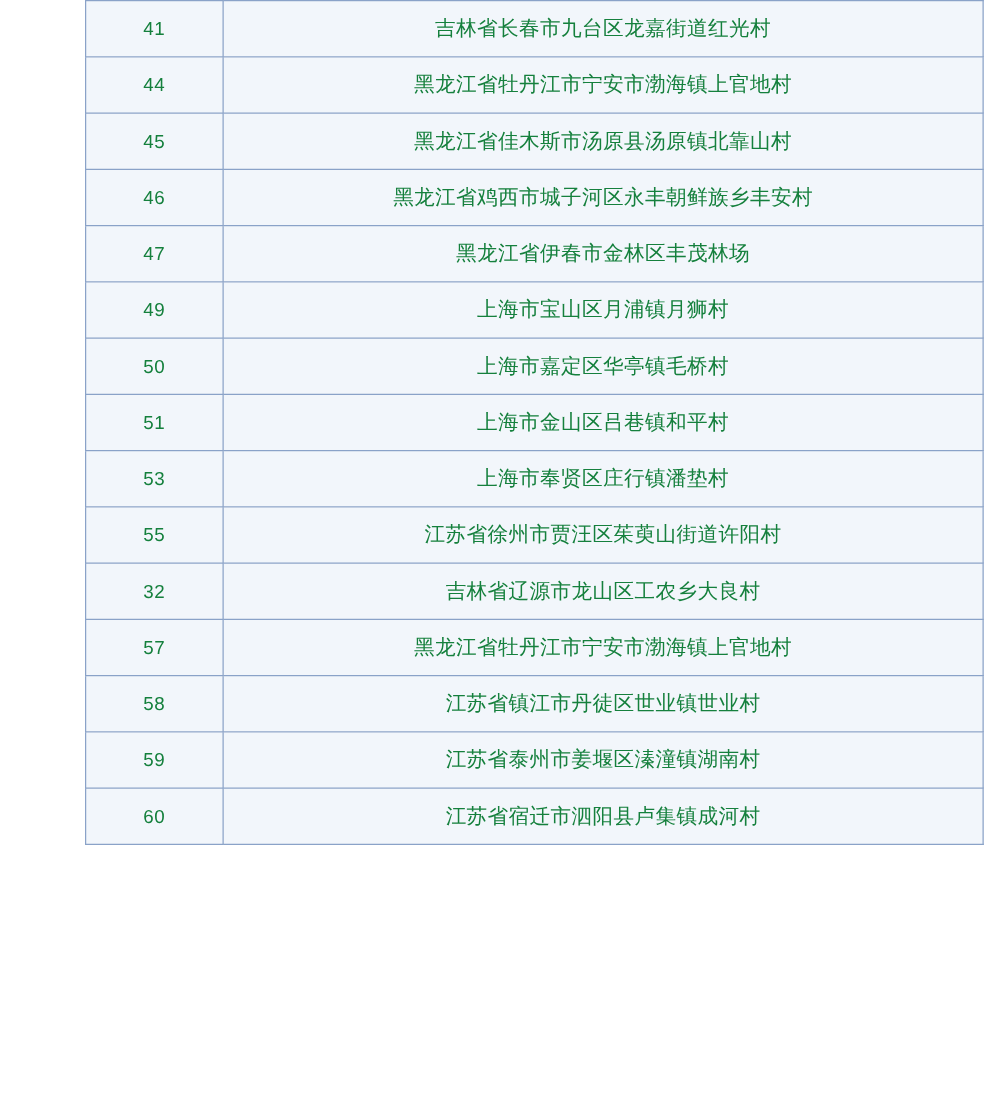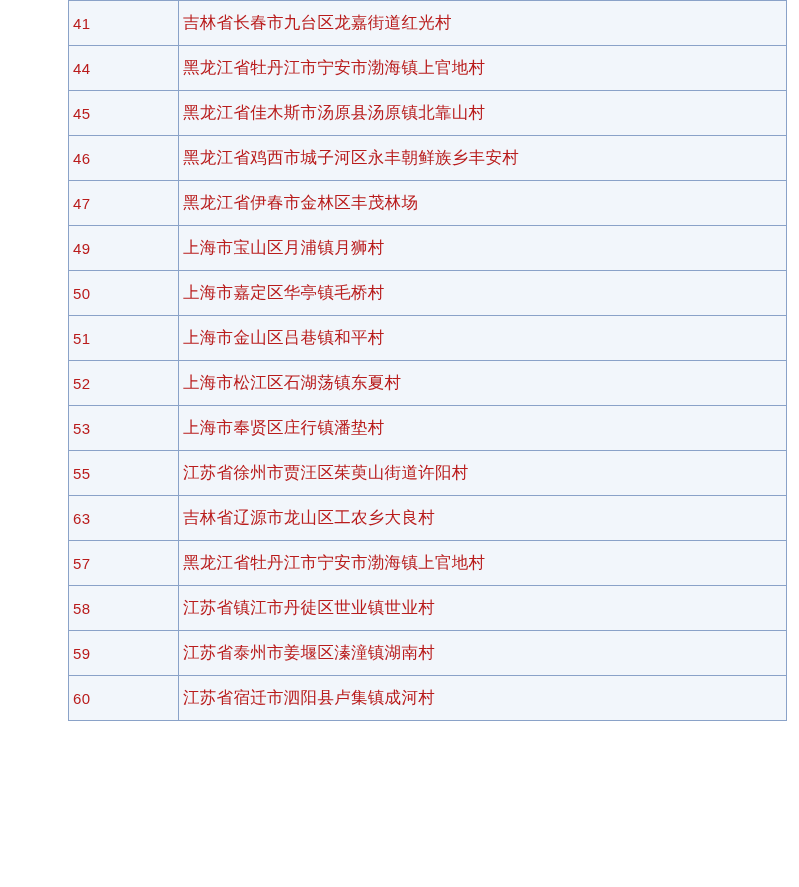--- a/index.html
+++ b/index.html
@@ -27,22 +27,23 @@
     margin-top: 0;
   }
   table.village-table col.col-index { width: 110px; }
   table.village-table col.col-name  { width: 608px; }
 
   table.village-table td {
     border: 1px solid #8aa2c8;
     height: 44px;
     padding: 0 4px;
     font-size: 16px;
-    color: #b91c1c;
+    color: #15803d;
     background: #f2f6fb;
+    text-align: center;
     vertical-align: middle;
     white-space: nowrap;
     overflow: hidden;
   }
   table.village-table td.cell-index {
     font-size: 15px;
     letter-spacing: 0.5px;
   }
   table.village-table td.cell-name {
     font-size: 16.5px;
@@ -86,33 +87,29 @@
         </tr>
         <tr>
           <td class="cell-index">50</td>
           <td class="cell-name">上海市嘉定区华亭镇毛桥村</td>
         </tr>
         <tr>
           <td class="cell-index">51</td>
           <td class="cell-name">上海市金山区吕巷镇和平村</td>
         </tr>
         <tr>
-          <td class="cell-index">52</td>
-          <td class="cell-name">上海市松江区石湖荡镇东夏村</td>
-        </tr>
-        <tr>
           <td class="cell-index">53</td>
           <td class="cell-name">上海市奉贤区庄行镇潘垫村</td>
         </tr>
         <tr>
           <td class="cell-index">55</td>
           <td class="cell-name">江苏省徐州市贾汪区茱萸山街道许阳村</td>
         </tr>
         <tr>
-          <td class="cell-index">63</td>
+          <td class="cell-index">32</td>
           <td class="cell-name">吉林省辽源市龙山区工农乡大良村</td>
         </tr>
         <tr>
           <td class="cell-index">57</td>
           <td class="cell-name">黑龙江省牡丹江市宁安市渤海镇上官地村</td>
         </tr>
         <tr>
           <td class="cell-index">58</td>
           <td class="cell-name">江苏省镇江市丹徒区世业镇世业村</td>
         </tr>

